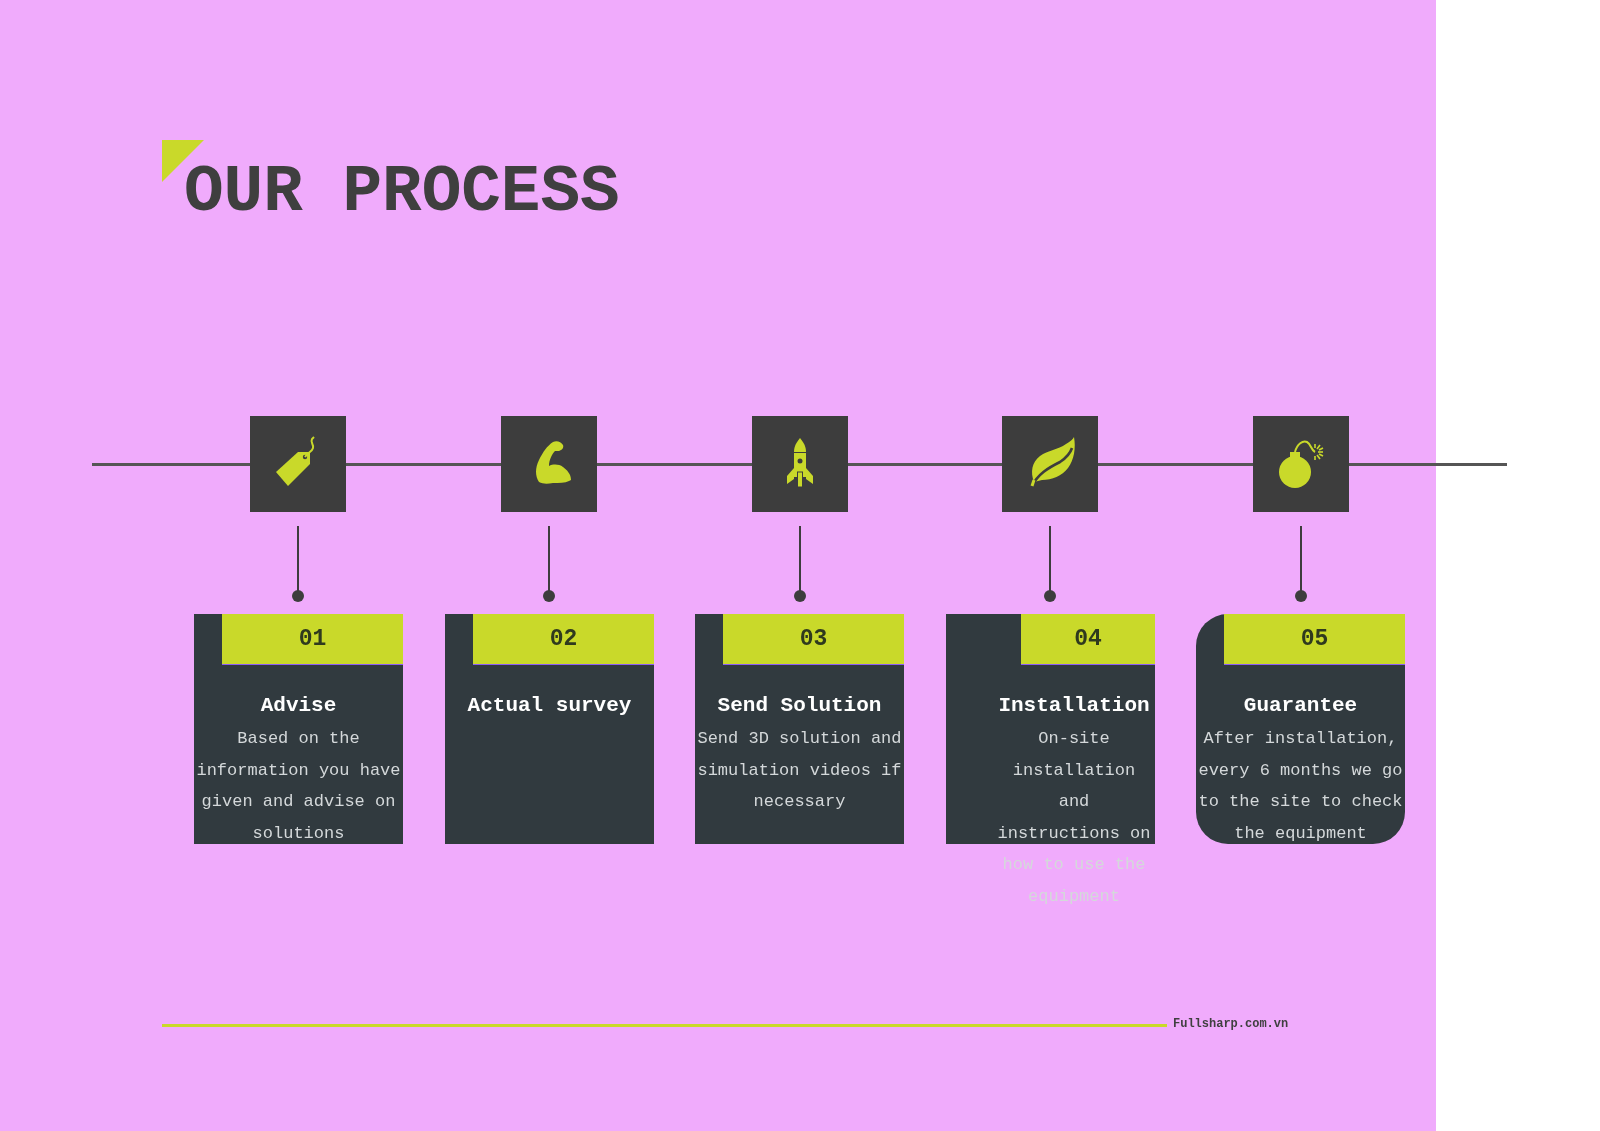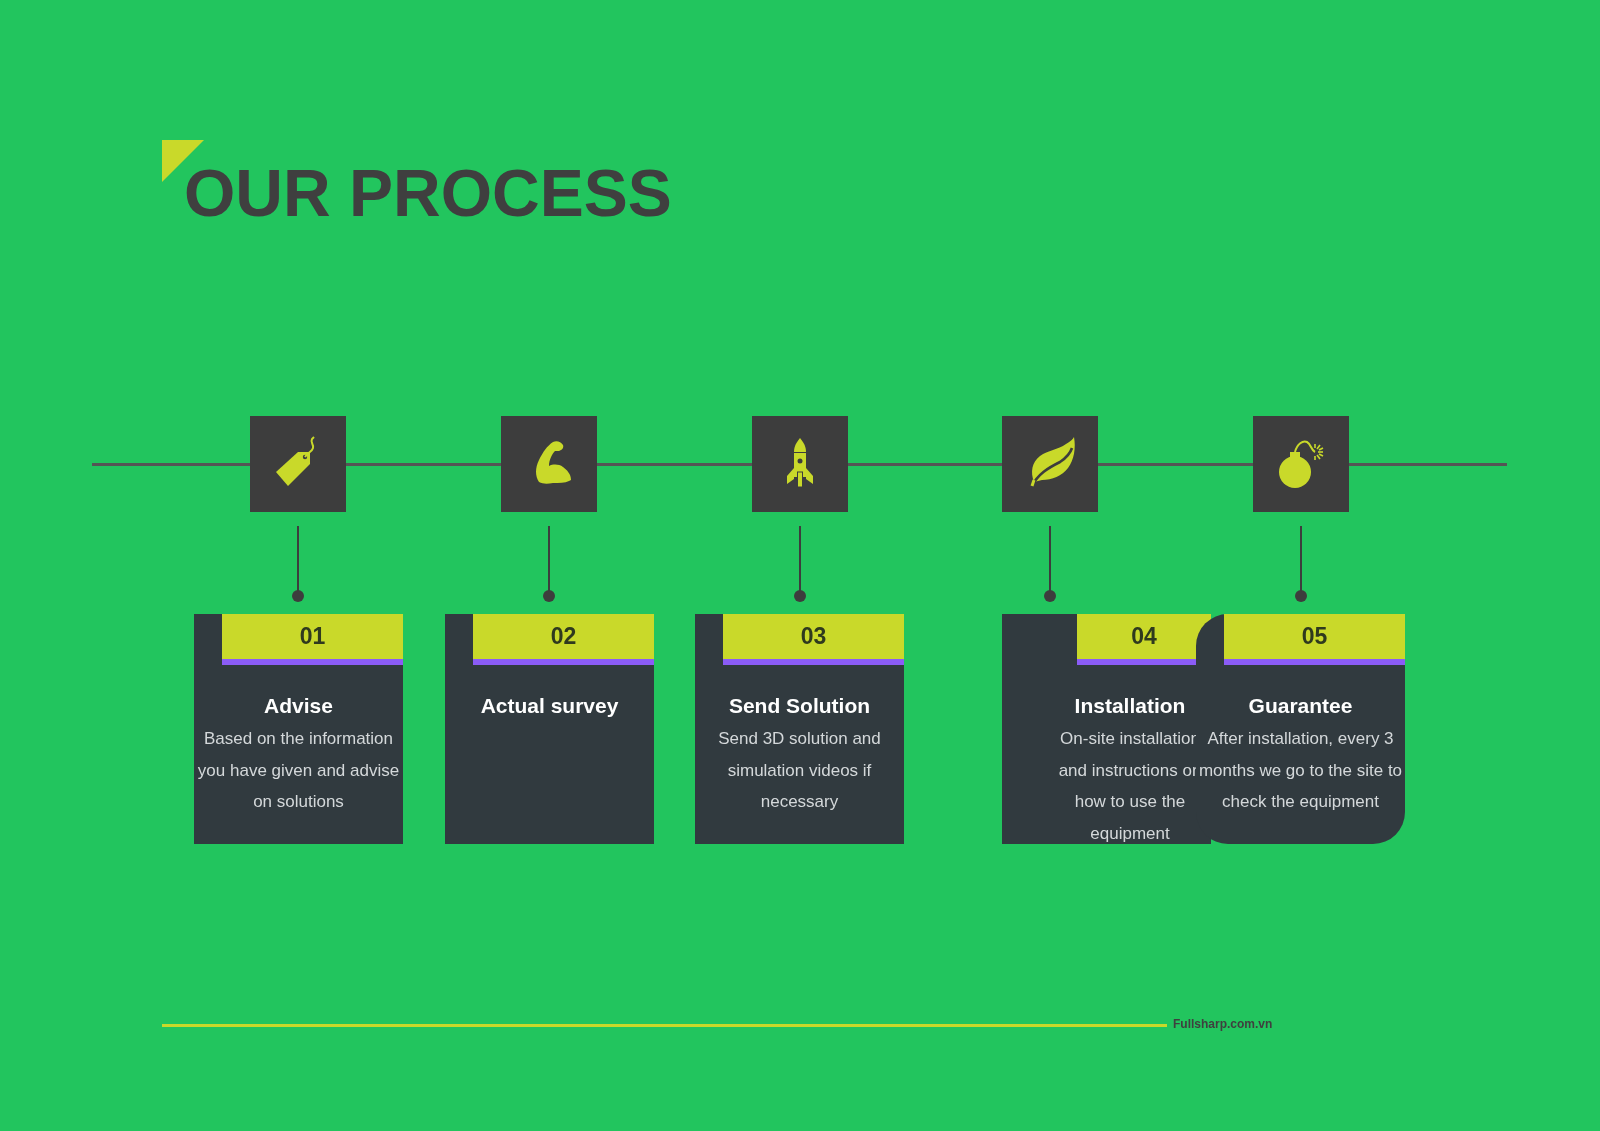--- a/index.html
+++ b/index.html
@@ -5,23 +5,24 @@
     * { margin: 0; padding: 0; box-sizing: border-box; }
     html, body {
       width: 1600px;
       height: 1131px;
       background: #ffffff;
       overflow: hidden;
       font-family: "Liberation Sans", "DejaVu Sans", sans-serif;
     }
     .page {
       position: relative;
-      width: 1600px;
+      width: 1436px;
       height: 1131px;
-      background: #22c55e;
+      background: #f0abfc;
+      font-family: Liberation Mono, monospace;
     }
     .title-accent {
       position: absolute;
       left: 162px;
       top: 140px;
       width: 0;
       height: 0;
       border-top: 42px solid #c9d92a;
       border-right: 42px solid transparent;
     }
@@ -79,21 +80,21 @@
     }
     .card-number-bar {
       height: 51px;
       background: #c9d92a;
       display: flex;
       align-items: center;
       justify-content: center;
       font-size: 23px;
       font-weight: 700;
       color: #2f3a1e;
-      border-bottom: 6px solid #8b5cf6;
+      border-bottom: 1px solid #8b5cf6;
       margin-left: 28px;
     }
     .card-title {
       margin-top: 28px;
       text-align: center;
       font-size: 21px;
       font-weight: 700;
       color: #ffffff;
       line-height: 26px;
       white-space: nowrap;
@@ -183,21 +184,21 @@
 
   <div class="icon-box" style="left:1002px;">
     <svg viewBox="0 0 60 60">
       <path d="M14 48 C10 38 12 28 20 22 C28 16 38 16 46 10 C50 8 53 5 54 3 C56 14 54 26 48 34 C42 42 32 46 22 46 Z" fill="#c9d92a"></path>
       <path d="M12 52 C18 40 28 34 40 28 C46 24 50 20 52 14" fill="none" stroke="#3d3d3d" stroke-width="2.6"></path>
       <path d="M12 52 L14 46" stroke="#c9d92a" stroke-width="3"></path>
     </svg>
   </div>
   <div class="connector" style="left:1049px;"></div>
   <div class="connector-dot" style="left:1044px;"></div>
-  <div class="card" style="left:1002px;padding-left:47px;">
+  <div class="card" style="left:946px;padding-left:47px;">
     <div class="card-number-bar">04</div>
     <div class="card-title">Installation</div>
     <div class="card-desc">On-site installation and instructions on how to use the equipment</div>
   </div>
 
   <div class="icon-box" style="left:1253px;">
     <svg viewBox="0 0 60 60">
       <ellipse cx="24" cy="38" rx="16" ry="16" fill="#c9d92a"></ellipse>
       <rect x="19" y="18" width="10" height="7" fill="#c9d92a"></rect>
       <path d="M24 18 C26 10 32 6 36 8 C40 10 40 16 44 18" fill="none" stroke="#c9d92a" stroke-width="2"></path>
@@ -210,18 +211,18 @@
         <line x1="48" y1="16" x2="52" y2="14"></line>
         <line x1="48" y1="20" x2="52" y2="22"></line>
       </g>
     </svg>
   </div>
   <div class="connector" style="left:1300px;"></div>
   <div class="connector-dot" style="left:1295px;"></div>
   <div class="card" style="left:1196px;border-radius:32px;">
     <div class="card-number-bar">05</div>
     <div class="card-title">Guarantee</div>
-    <div class="card-desc">After installation, every 3 months we go to the site to check the equipment</div>
+    <div class="card-desc">After installation, every 6 months we go to the site to check the equipment</div>
   </div>
 
   <div class="footer-line"></div>
   <div class="footer-text">Fullsharp.com.vn</div>
 </div>
 
 </body></html>

